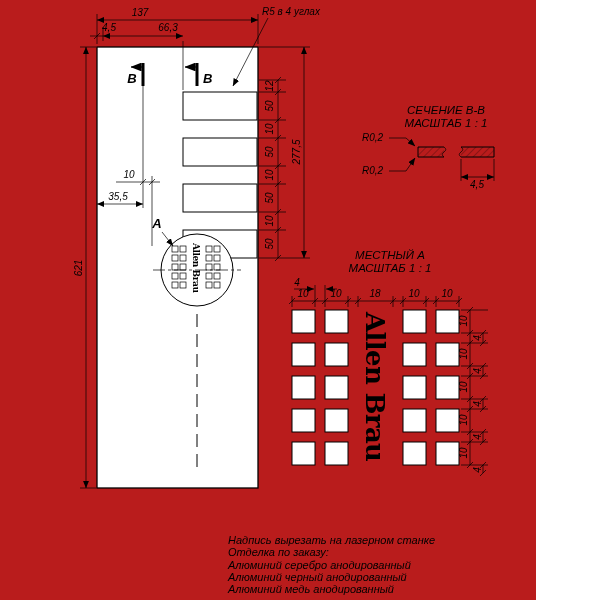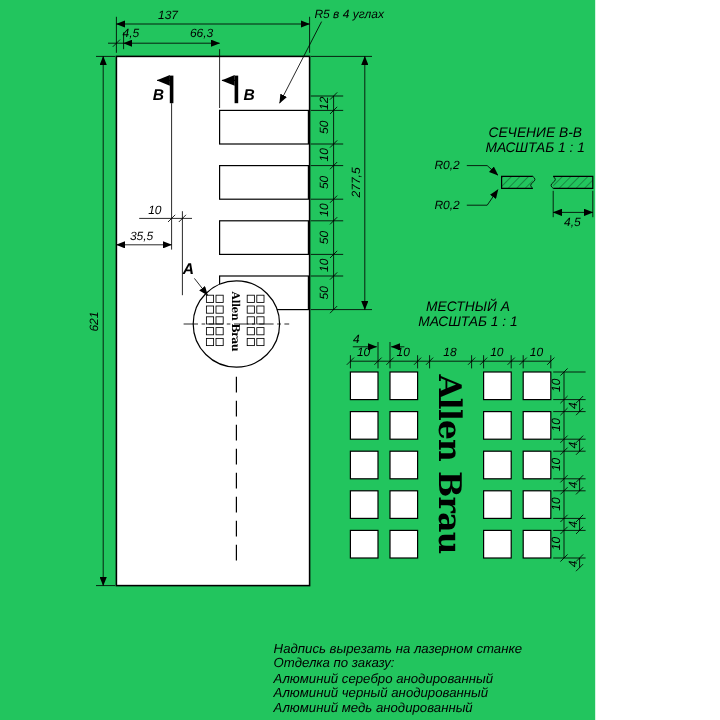--- a/index.html
+++ b/index.html
@@ -1,16 +1,16 @@
 <!DOCTYPE html>
 <html><head>
 <meta charset="utf-8">
 <style>
   html,body{margin:0;padding:0;background:#fff;}
-  .sheet{position:relative;width:496px;height:600px;background:#22c55e;overflow:hidden;}
+  .sheet{position:relative;width:536px;height:600px;background:#b91c1c;overflow:hidden;}
   svg{position:absolute;left:0;top:0;}
   .ln{stroke:#000;stroke-width:1.3;fill:#fff;}
   .med{stroke:#000;stroke-width:1;fill:none;}
   .medf{stroke:#000;stroke-width:1;fill:#fff;}
   .thin{stroke:#000;stroke-width:0.7;fill:none;}
   .thick{stroke:#000;stroke-width:3;fill:none;}
   .dash{stroke-dasharray:13 7;}
   .cl{stroke-dasharray:12 3 3 3;}
   text{fill:#000;}
   .dim{font:italic 10px "Liberation Sans",sans-serif;}

